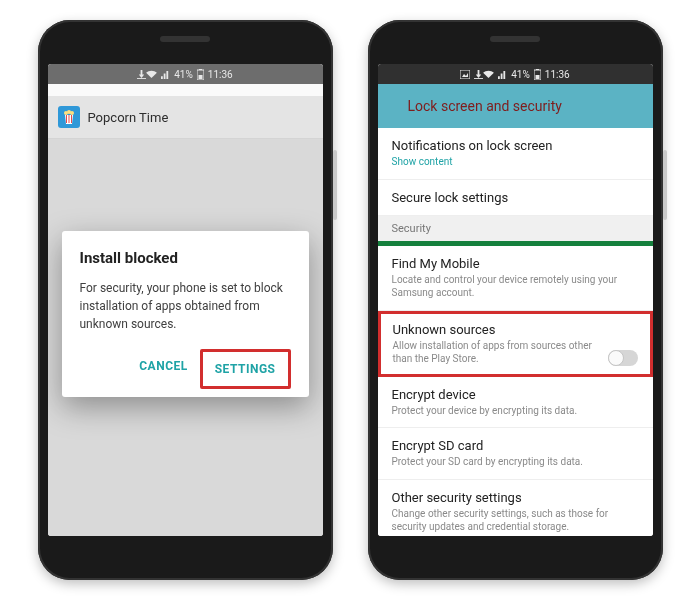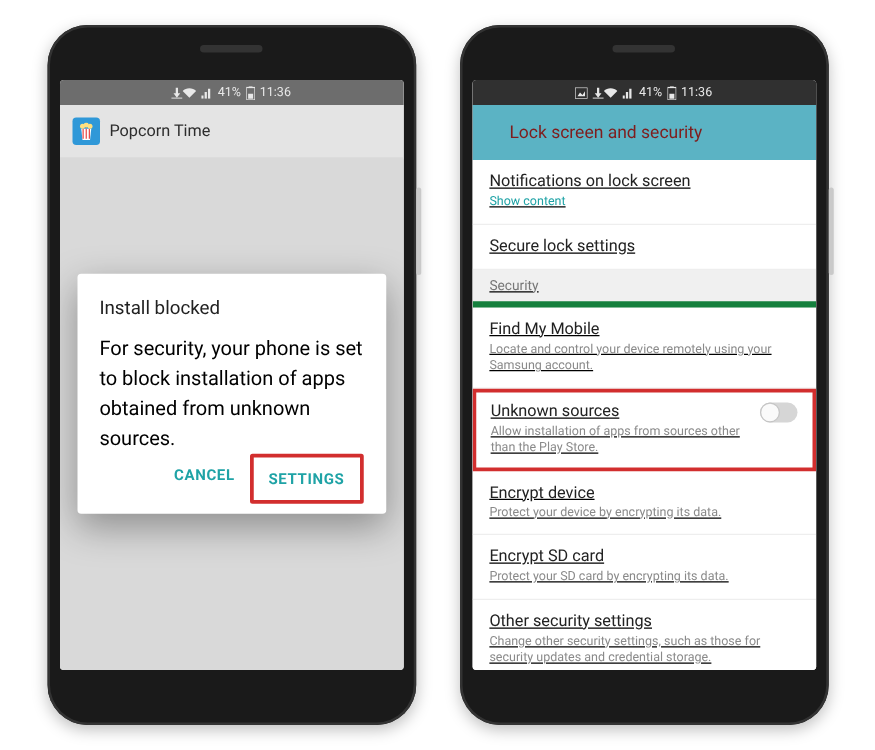--- a/index.html
+++ b/index.html
@@ -60,20 +60,21 @@
   .statusbar .left, .statusbar .right { display: flex; align-items: center; gap: 4px; }
   .statusbar svg { display: block; }
   
   .app-header {
     display: flex;
     align-items: center;
     gap: 8px;
     padding: 10px 10px;
     border-bottom: 1px solid #d4d4d4;
     background: #e4e4e4;
+    margin-top: 12px;
   }
   .app-icon {
     width: 22px; height: 22px;
     background: #2f98d8;
     border-radius: 3px;
     display:flex; align-items:center; justify-content:center;
   }
   .app-title { font-size: 13px; color: #2d2d2d; }
   .left-body {
     flex: 1;
@@ -82,22 +83,22 @@
   }
   
   .modal {
     position: absolute;
     top: 92px; left: 14px; right: 14px;
     background: #fff;
     border-radius: 3px;
     box-shadow: 0 10px 30px rgba(0,0,0,0.35);
     padding: 18px 18px 8px 18px;
   }
-  .modal-title { font-size: 15px; font-weight: 400; color: #222; margin-bottom: 12px; }
-  .modal-body { font-size: 16px; color: #000000; line-height: 1.5; }
+  .modal-title { font-size: 15px; font-weight: 700; color: #222; margin-bottom: 12px; }
+  .modal-body { font-size: 12px; color: #404040; line-height: 1.5; margin-bottom: 16px; }
   .modal-actions { display: flex; justify-content: flex-end; gap: 0; }
   .modal-btn {
     color: #1fa3a6;
     font-size: 12px;
     font-weight: 700;
     letter-spacing: 0.5px;
     padding: 10px 12px;
     cursor: pointer;
   }
   .highlight-box {
@@ -112,37 +113,36 @@
   .settings-header {
     background: #5bb3c4;
     color: #7f1d1d;
     font-size: 14px;
     padding: 14px 30px;
   }
   .settings-list {
     flex: 1;
     background: #fff;
     overflow: hidden;
-    text-decoration: underline;
   }
   .setting-item {
     padding: 10px 14px 10px 14px;
     border-bottom: 1px solid #eee;
   }
   .setting-item.section {
     background: #f0f0f0;
     color: #777;
     font-size: 11px;
     padding: 6px 14px;
     border-bottom: 5px solid #15803d;
   }
   .setting-title { font-size: 13px; color: #222; }
   .setting-sub { font-size: 10px; color: #8a8a8a; line-height: 1.35; margin-top: 2px; }
   .setting-sub.teal { color: #1fa3a6; }
-  .toggle-row { display:flex; align-items:flex-start; justify-content:space-between; gap:10px; }
+  .toggle-row { display:flex; align-items:flex-end; justify-content:space-between; gap:10px; }
   .toggle {
     width: 30px; height: 16px;
     background: #d6d6d6;
     border-radius: 10px;
     position: relative;
     flex-shrink: 0;
   }
   .toggle::after {
     content:"";
     position:absolute;

